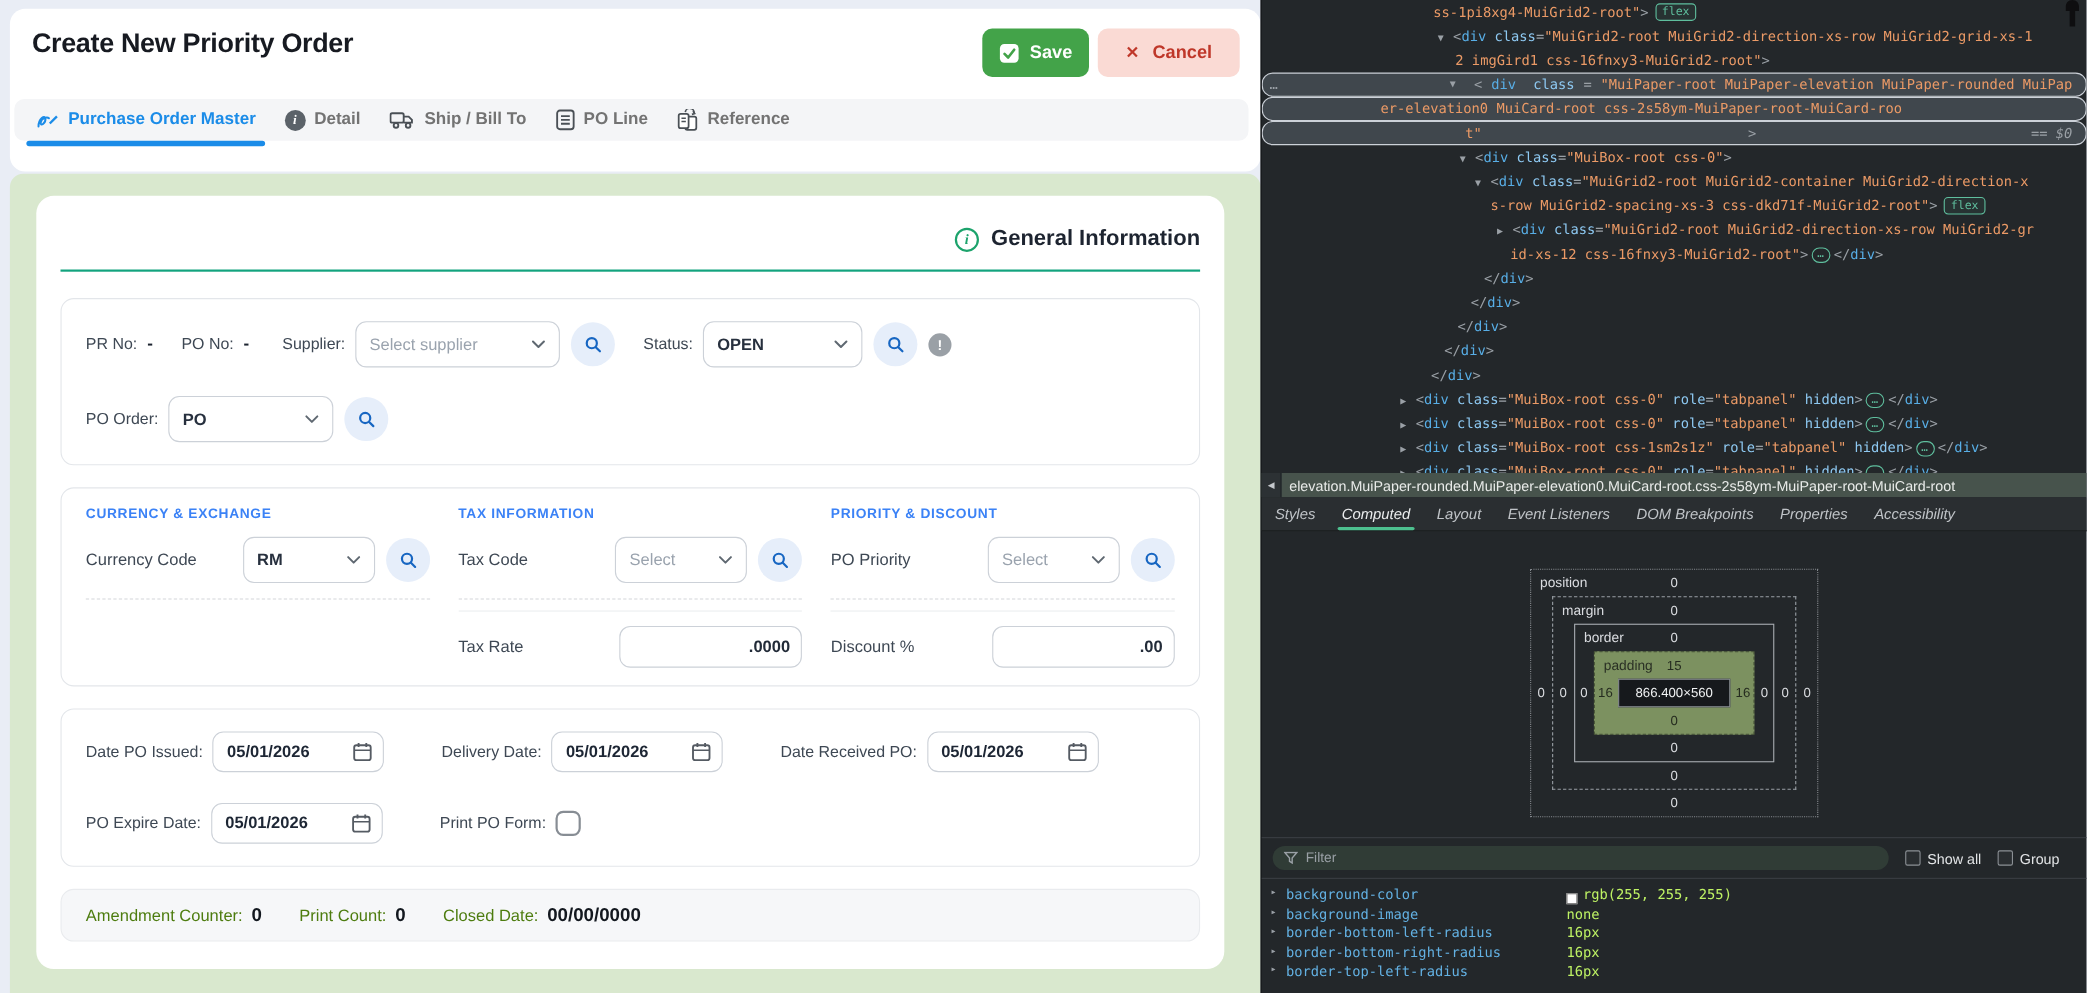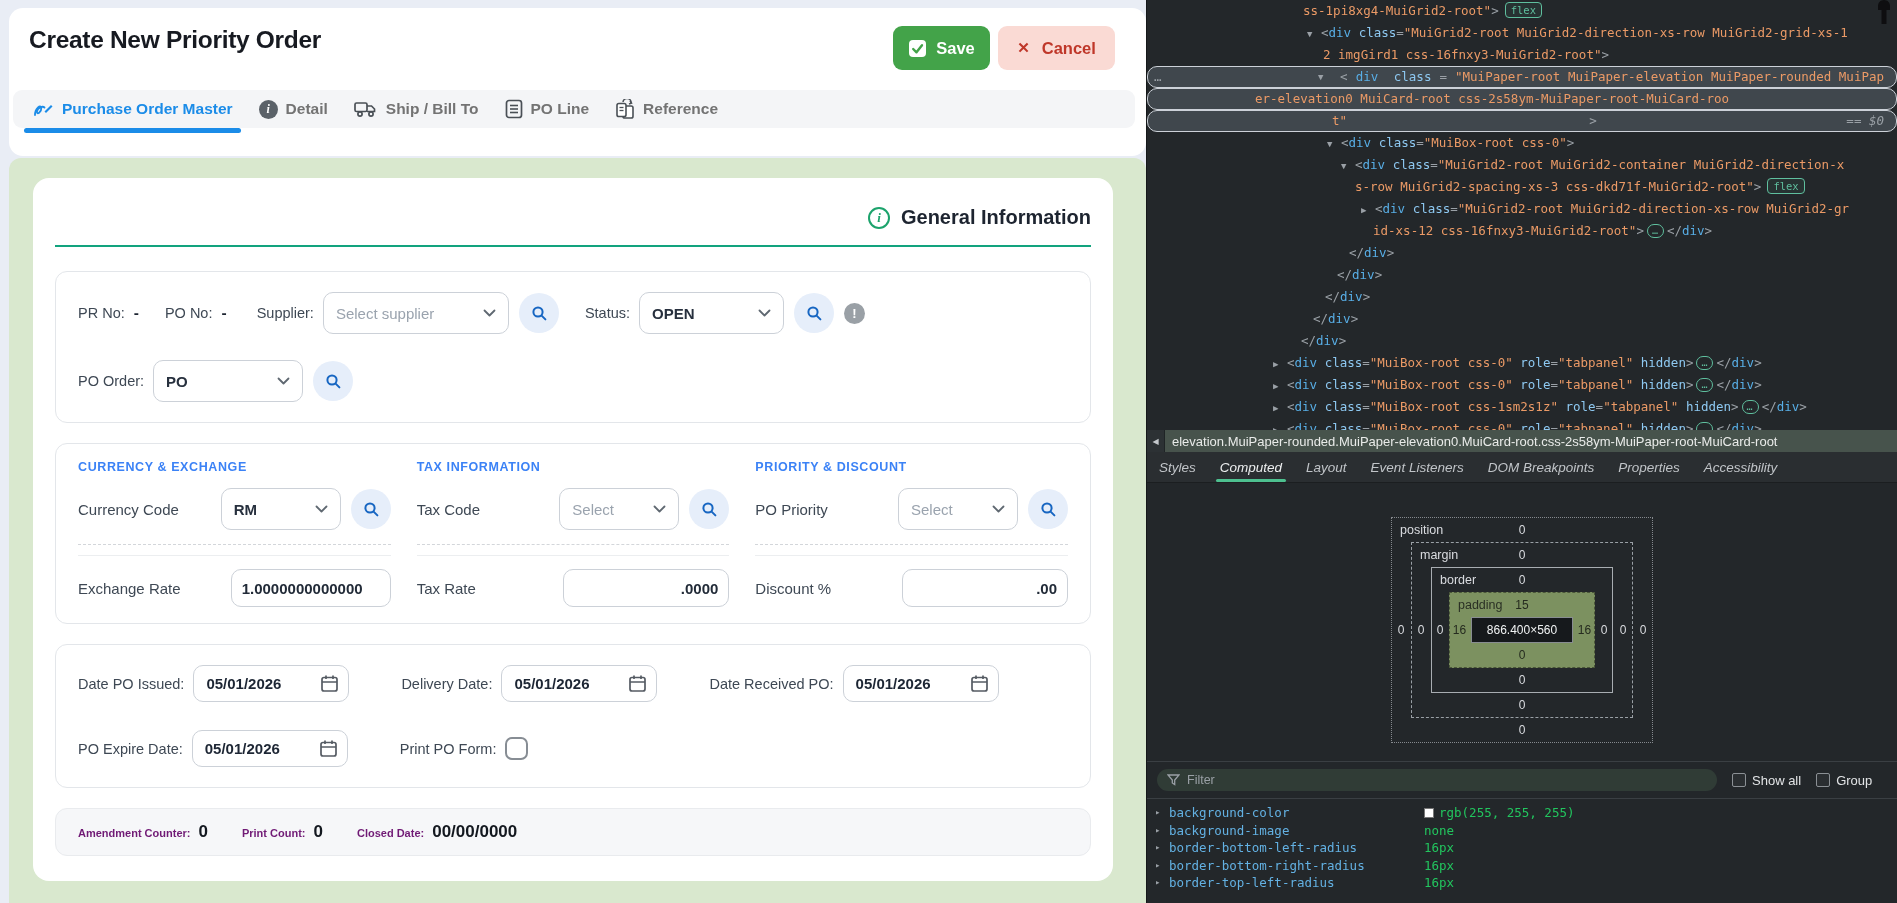--- a/index.html
+++ b/index.html
@@ -5,21 +5,21 @@
   html,body{margin:0;padding:0;}
   body{width:1897px;height:903px;overflow:hidden;position:relative;
        font-family:"Liberation Sans",sans-serif;background:#e9edf5;}
 
   
   .app{position:absolute;left:0;top:0;width:1146px;height:903px;background:#e9edf5;}
   .top-card{position:absolute;left:9px;top:8px;width:1137px;height:148px;background:#fff;border-radius:14px;}
   .page-title{position:absolute;left:20px;top:18px;font-size:24.5px;font-weight:700;color:#171a21;letter-spacing:-0.3px;}
   .btn{position:absolute;top:18px;height:44px;border-radius:9px;display:flex;align-items:center;justify-content:center;gap:9px;font-size:16.5px;font-weight:700;cursor:pointer;box-sizing:border-box;}
   .btn-save{left:884px;width:97px;background:#43a349;color:#fff;}
-  .btn-cancel{left:989px;width:117px;background:#fadad4;color:#bf3729;gap:12px;}
+  .btn-cancel{left:989px;width:129px;background:#fadad4;color:#bf3729;gap:12px;}
   .x-red{font-weight:700;font-size:15px;}
   .x-red::before{content:"✕";}
 
   .tabs-bar{position:absolute;left:4px;top:82px;width:1122px;height:38px;background:#f4f5f7;border-radius:9px;display:flex;align-items:center;padding:0 6px;box-sizing:border-box;}
   .tab{position:relative;display:flex;align-items:center;gap:8px;padding:0 13px;height:100%;font-size:15.5px;font-weight:600;color:#737373;cursor:pointer;}
   .tab.active{color:#1b8ce8;}
   .tab.active::after{content:"";position:absolute;left:5px;right:5px;bottom:-5px;height:5px;border-radius:3px;background:#1b8ce8;}
   .circle-i{width:19px;height:19px;border-radius:50%;background:#5b6269;color:#fff;display:flex;align-items:center;justify-content:center;font-size:12px;font-weight:700;font-family:"Liberation Serif",serif;font-style:italic;}
   .circle-i::before{content:"i";}
 
@@ -56,21 +56,21 @@
   .inp.right{justify-content:flex-end;}
   .inp.clip{width:160px;overflow:hidden;white-space:nowrap;padding:0 4px 0 10px;}
 
   .dgroup{display:flex;align-items:center;margin-right:52px;}
   .dinp{width:156px;height:37px;border:1px solid #ccd1d8;border-radius:10px;padding:0 9px 0 12px;display:flex;align-items:center;justify-content:space-between;font-size:15px;font-weight:700;color:#1d2634;box-sizing:border-box;}
   .drow2{margin-top:28px;}
   .pcheck{width:23px;height:23px;border:2px solid #878d94;border-radius:7px;background:#fff;box-sizing:border-box;cursor:pointer;}
 
   .fbox.footer{background:#f6f7f9;border-color:#e9ebee;padding:13px 22px;display:flex;align-items:center;margin-bottom:0;}
   .fitem{display:flex;align-items:baseline;margin-right:34px;}
-  .flbl{font-size:11px;color:#701a75;margin-right:8px;font-weight:bold;}
+  .flbl{font-size:15px;color:#4d7c0f;margin-right:8px;}
   .fval{font-size:17px;font-weight:700;color:#13181f;}
 
   
   .devtools{position:absolute;left:1146px;top:0;width:751px;height:903px;background:#23272a;border-left:1px solid #15181a;box-sizing:border-box;}
   .dt-tree{height:430px;overflow:hidden;position:relative;}
   .tline{position:relative;height:22px;line-height:22px;font-family:"DejaVu Sans Mono",monospace;font-size:12.5px;white-space:pre;color:#9aa0a6;}
   .tline.sel{background:#40474d;}
   .gutter{position:absolute;left:6px;color:#9aa0a6;}
   .gutter::before{content:"…";}
   .c-p{color:#9aa0a6;} .c-t{color:#58aee6;} .c-a{color:#8ec9f2;} .c-s{color:#eb9a66;}
@@ -112,21 +112,21 @@
   .dt-filter{display:flex;align-items:center;margin-top:18px;padding:7px 10px;border-top:1px solid #3a3f43;border-bottom:1px solid #3a3f43;}
   .filter-pill{flex:0 0 560px;height:22px;background:#303c36;border-radius:11px;display:flex;align-items:center;padding:0 10px;gap:7px;color:#9aa0a6;font-size:12.5px;box-sizing:border-box;cursor:text;}
   .cb-group{display:flex;align-items:center;margin-left:15px;gap:6px;color:#e2e4e6;font-size:13px;cursor:pointer;}
   .cb{width:12px;height:12px;border:1px solid #8b9095;border-radius:2px;background:#2a2e31;flex:0 0 auto;}
 
   .dt-props{padding-top:5px;}
   .prop-row{display:flex;align-items:center;height:17.5px;line-height:17.5px;font-family:"DejaVu Sans Mono",monospace;font-size:12.5px;padding-left:8px;cursor:pointer;}
   .prop-arrow{width:14px;color:#9aa0a6;font-size:9px;}
   .prop-arrow::before{content:"▸";}
   .prop-name{color:#63b1e3;width:255px;flex:0 0 auto;}
-  .prop-val{color:#22c55e;display:flex;align-items:center;}
+  .prop-val{color:#bef264;display:flex;align-items:flex-end;}
   .swatch{display:inline-block;width:10px;height:10px;background:#fff;border:1px solid #777;margin-right:5px;box-sizing:border-box;}
 </style>
 </head>
 <body>
 
 <div class="app">
   <div class="top-card">
     <div class="page-title">Create New Priority Order</div>
 
     <div class="btn btn-save">
@@ -256,24 +256,20 @@
                 <svg width="13" height="8" viewBox="0 0 13 8">
                     <polyline points="1.5,1.5 6.5,6.5 11.5,1.5" fill="none" stroke="#5f6871" stroke-width="1.8" stroke-linecap="round" stroke-linejoin="round"></polyline>
                   </svg>
               </div>
               <div class="sbtn">
                 <svg width="18" height="18" viewBox="0 0 18 18">
                     <circle cx="8" cy="8" r="4.6" fill="none" stroke="#1766c2" stroke-width="2"></circle>
                     <line x1="11.6" y1="11.6" x2="15.4" y2="15.4" stroke="#1766c2" stroke-width="2" stroke-linecap="round"></line>
                   </svg>
               </div>
-            </div>
-            <div class="irow">
-              <span class="lbl2">Exchange Rate</span>
-              <div class="inp clip">1.0000000000000</div>
             </div>
           </div>
           <div class="col">
             <div class="col-h">TAX INFORMATION</div>
             <div class="srow">
               <span class="lbl2">Tax Code</span>
               <div class="sel w120">
                 <span class="ph">Select</span>
                 <svg width="13" height="8" viewBox="0 0 13 8">
                     <polyline points="1.5,1.5 6.5,6.5 11.5,1.5" fill="none" stroke="#5f6871" stroke-width="1.8" stroke-linecap="round" stroke-linejoin="round"></polyline>

